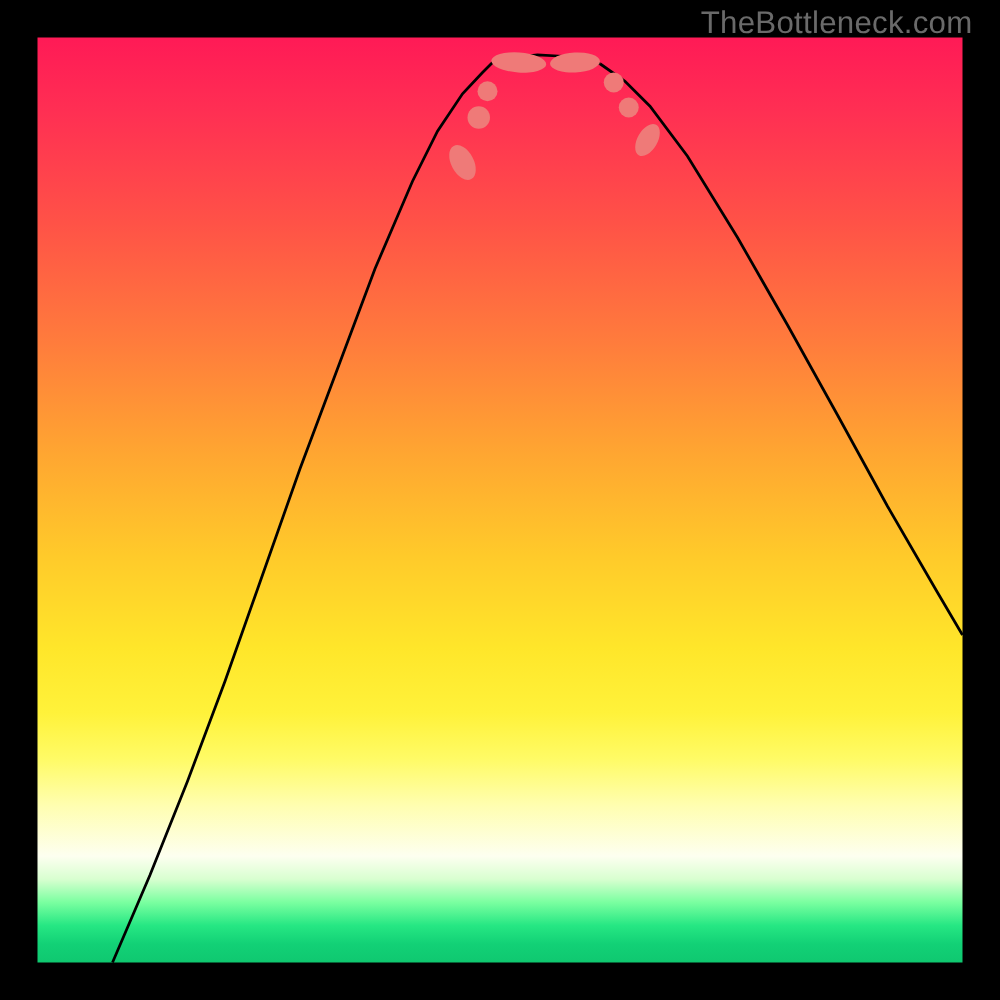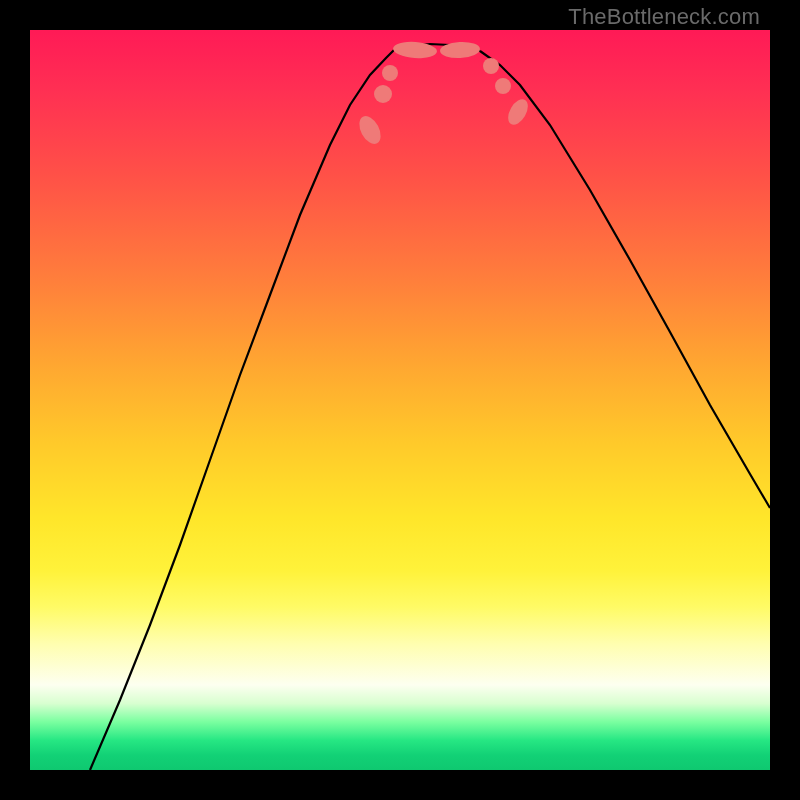--- a/index.html
+++ b/index.html
@@ -40,23 +40,23 @@
       #d8ffd0 91%,
       #7affa0 93.5%,
       #26e783 96%,
       #12d176 98%,
       #0fc870 100%
     );
   }
   .watermark {
     position: absolute;
     top: 4px;
-    right: 40px;
+    right: 22px;
     color: #6a6a6a;
-    font-size: 22px;
+    font-size: 25px;
     letter-spacing: 0.2px;
     user-select: none;
   }
   svg.curves {
     position: absolute;
     left: 0;
     top: 0;
     width: 740px;
     height: 740px;
     overflow: visible;

